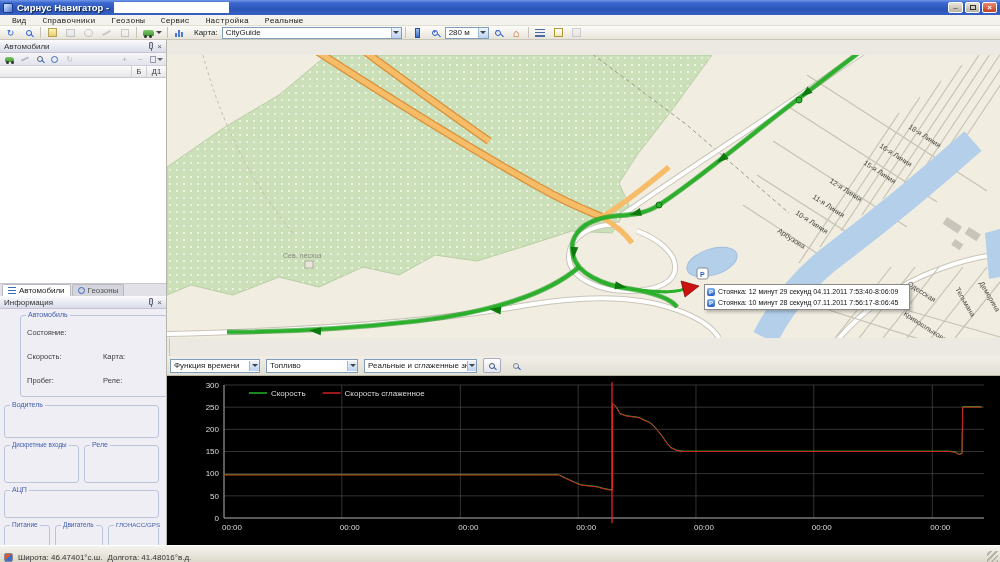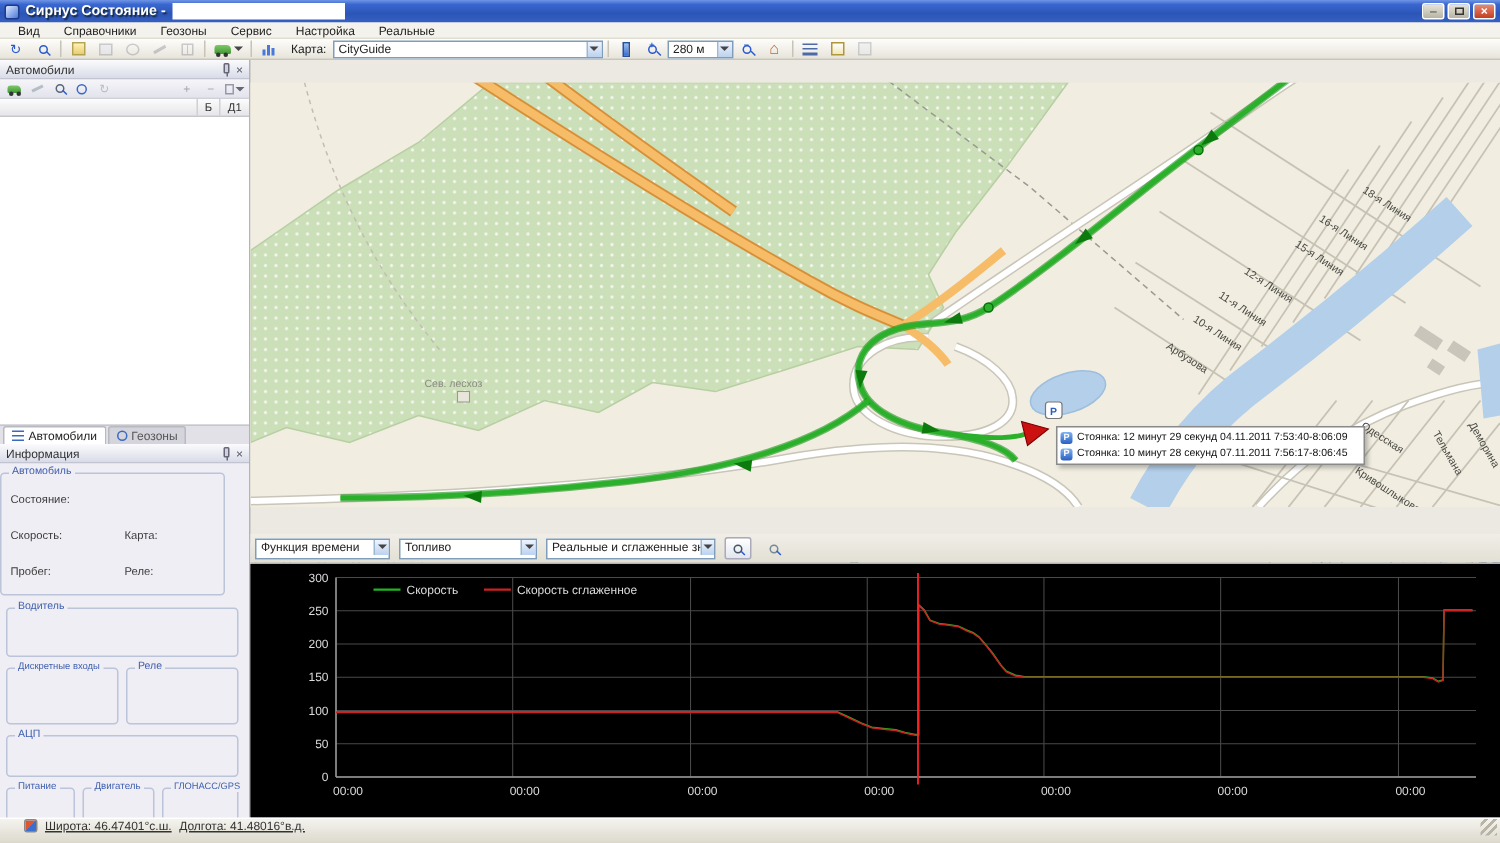--- a/index.html
+++ b/index.html
@@ -18,41 +18,41 @@
   .redact { width:115px; height:11px; background:#fff; margin-left:5px; }
   .wbtns { margin-left:auto; display:flex; gap:2px; }
   .wbtn { width:15px; height:11px; border:1px solid #fff; border-radius:2px; display:flex;
     align-items:center; justify-content:center; font-size:8px; line-height:1;
     background:linear-gradient(#e8e4d8,#b8b4a4); color:#333; }
   .wbtn.close { background:linear-gradient(#e88a70,#c33f22); color:#fff; font-weight:bold; }
   .restore-glyph { width:6px; height:5px; border:1px solid #333; background:transparent; display:block; }
 
   
   .menubar { position:absolute; top:15px; left:0; right:0; height:11px; background:#f4f2ec;
-    border-bottom:1px solid #e0ddd2; display:flex; align-items:flex-end; padding-left:4px; }
+    border-bottom:1px solid #e0ddd2; display:flex; align-items:flex-end; padding-left:4px;font-family:Liberation Mono, monospace; }
   .menu-item { padding:0 8px; cursor:default; }
 
   
   .toolbar { position:absolute; top:26px; left:0; right:0; height:14px;
     background:linear-gradient(#fdfdfb,#e7e4da); border-bottom:1px solid #c9c5b8;
     display:flex; align-items:center; padding-left:2px; gap:1px; }
   .tbtn { width:17px; height:12px; display:flex; align-items:center; justify-content:center;
     border:1px solid transparent; border-radius:2px; font-size:9px; color:#2a5ad0; }
   .tbtn.dis { opacity:.35; color:#667; }
   .sep { width:1px; height:11px; background:#c7c3b6; margin:0 2px; }
   .mag { width:6px; height:6px; border:1.4px solid #2a5ad0; border-radius:50%; position:relative; }
   .mag::after { content:""; position:absolute; width:4px; height:1.4px; background:#2a5ad0;
     transform:rotate(45deg); right:-3.4px; bottom:-1.4px; }
   .mag .sign { position:absolute; top:-2.6px; left:-0.4px; font-size:6px; color:#2a5ad0; font-weight:bold; }
   .caricon { width:11px; height:6px; background:linear-gradient(#7ec86a,#3f9832); border-radius:2px 3px 1px 1px; position:relative; }
   .caricon::after { content:""; position:absolute; bottom:-2px; left:1px; width:3px; height:3px; border-radius:50%; background:#333; box-shadow:5px 0 #333; }
   .charticon { width:10px; height:9px; display:flex; align-items:flex-end; gap:1px; }
   .charticon i { width:2px; background:#4a7ad8; display:block; }
   .tri { width:0; height:0; border-left:3px solid transparent; border-right:3px solid transparent; border-top:3px solid #444; display:inline-block; }
-  .combo { display:flex; align-items:flex-start; border:1px solid #7f9db9; background:#fff; height:12px; padding-left:3px; position:relative; }
+  .combo { display:flex; align-items:center; border:1px solid #7f9db9; background:#fff; height:12px; padding-left:3px; position:relative; }
   .combo .caret { margin-left:auto; width:10px; height:10px; background:linear-gradient(#eef4fd,#bcd2ef);
     border-left:1px solid #9db8d2; display:flex; align-items:center; justify-content:center; }
   .ruler { width:5px; height:10px; background:linear-gradient(#9ec0f0,#3a6fd0); border:1px solid #26519e; }
   .bars { width:10px; height:8px; display:flex; flex-direction:column; justify-content:space-between; }
   .bars i { height:1.5px; background:#4a6aa8; display:block; }
 
   
   .left-panel { position:absolute; top:40px; left:0; width:167px; bottom:17px;
     background:#efeef4; border-right:1px solid #b7b4ab; }
   .dock-header { height:13px; background:linear-gradient(#fbfbfd,#d9dce8); border-bottom:1px solid #c2c4d2;
@@ -143,33 +143,33 @@
     display:flex; align-items:center; padding-left:3px; gap:6px; }
   .chart-toolbar .combo { height:14px; }
   .ct-mag { width:18px; height:15px; border:1px solid #aab; border-radius:2px; background:linear-gradient(#fff,#e2e6ee);
     display:flex; align-items:center; justify-content:center; }
 
   
   .chart-area { position:absolute; top:336px; left:0; right:0; height:169px; background:#000; }
 
   
   .statusbar { position:absolute; bottom:0; left:0; right:0; height:17px;
-    background:linear-gradient(#f4f3ee,#dcd9cc); border-top:1px solid #fff; display:flex; align-items:flex-start;
-    padding-left:16px; gap:5px; color:#333;text-decoration:underline; }
+    background:linear-gradient(#f4f3ee,#dcd9cc); border-top:1px solid #fff; display:flex; align-items:flex-end;
+    padding-left:4px; gap:5px; color:#333; }
   .sb-icon { width:9px; height:9px; border-radius:2px; background:linear-gradient(135deg,#e05530 50%,#3a6fd0 50%); border:1px solid #888; }
   .grip { margin-left:auto; margin-right:2px; width:11px; height:11px;
     background:repeating-linear-gradient(135deg,transparent 0 2px,#b8b4a6 2px 4px); }
   svg text { font-family:"Liberation Sans",sans-serif; }
 </style>
 </head>
 <body>
 
 <div class="titlebar">
   <span class="app-icon"></span>
-  <span class="titletext">Сирнус Состояние -</span>
+  <span class="titletext">Сирнус Навигатор -</span>
   <span class="redact"></span>
   <span class="wbtns">
     <span class="wbtn">–</span>
     <span class="wbtn">
         <span class="restore-glyph"></span>
       </span>
     <span class="wbtn close">×</span>
   </span>
 </div>
 
@@ -317,21 +317,21 @@
     <div class="dock-header">
       <span>Информация</span>
       <span class="hicons">
         <span class="pin"></span>
         <span>×</span>
       </span>
     </div>
   </div>
 
   <div class="info-content">
-    <div class="gbox" style="left:0;top:6px;width:150px;height:82px">
+    <div class="gbox" style="left:20px;top:6px;width:150px;height:82px">
       <span class="glabel">Автомобиль</span>
       <span class="fld" style="left:6px;top:12px">Состояние:</span>
       <span class="fld" style="left:6px;top:36px">Скорость:</span>
       <span class="fld" style="left:82px;top:36px">Карта:</span>
       <span class="fld" style="left:6px;top:60px">Пробег:</span>
       <span class="fld" style="left:82px;top:60px">Реле:</span>
     </div>
     <div class="gbox" style="left:4px;top:96px;width:155px;height:33px">
       <span class="glabel">Водитель</span>
     </div>

